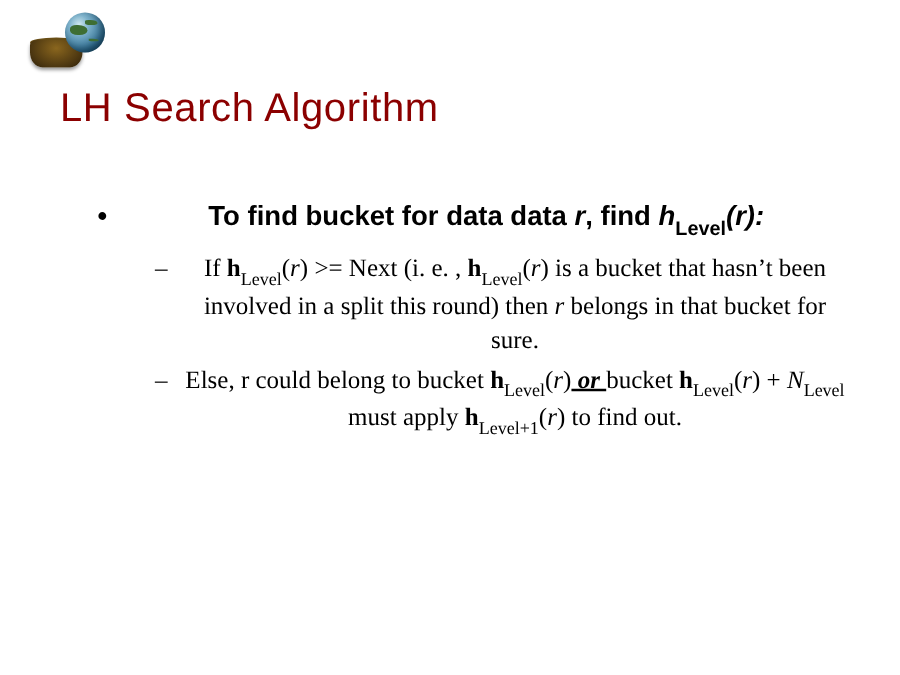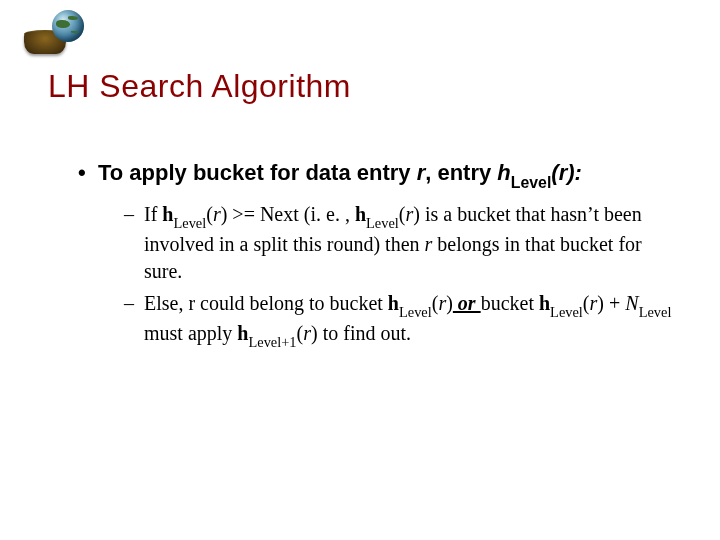--- a/index.html
+++ b/index.html
@@ -10,20 +10,21 @@
     background: #ffffff;
     font-family: Verdana, Geneva, sans-serif;
     color: #000000;
     overflow: hidden;
   }
   .slide {
     position: relative;
     width: 720px;
     height: 441px;
     box-sizing: border-box;
+    text-align: center;
   }
   .logo {
     position: absolute;
     top: 10px;
     left: 14px;
     width: 72px;
     height: 46px;
   }
   .logo .base {
     position: absolute;
@@ -122,21 +123,21 @@
     <div class="base-top"></div>
     <div class="base"></div>
     <div class="globe"></div>
   </div>
 
   <div class="title">LH Search Algorithm</div>
 
   <div class="body">
 
     <div class="bullet1">
-      <span>To apply bucket for data entry </span><span class="it">r</span><span>, entry </span><span class="it">h</span><span class="sub">Level</span><span class="it">(</span><span class="it">r</span><span class="it">)</span><span class="it">:</span>
+      <span>To find bucket for data data </span><span class="it">r</span><span>, find </span><span class="it">h</span><span class="sub">Level</span><span class="it">(</span><span class="it">r</span><span class="it">)</span><span class="it">:</span>
     </div>
 
     <div class="bullet2">
       <span>If </span><span class="h-func">h</span><span class="sub">Level</span><span>(</span><span class="it">r</span><span>)</span><span> &gt;= Next (i. e. , </span><span class="h-func">h</span><span class="sub">Level</span><span>(</span><span class="it">r</span><span>)</span><span> is a bucket that hasn’t been involved in a split this round) then </span><span class="it">r</span><span>  belongs in that bucket for sure.</span>
     </div>
 
     <div class="bullet2">
       <span>Else, r could belong to bucket </span><span class="h-func">h</span><span class="sub">Level</span><span>(</span><span class="it">r</span><span>)</span><span class="b it uline"> or </span><span>bucket </span><span class="h-func">h</span><span class="sub">Level</span><span>(</span><span class="it">r</span><span>)</span><span> + </span><span class="it">N</span><span class="sub">Level</span><span> must apply </span><span class="h-func">h</span><span class="sub">Level+1</span><span>(</span><span class="it">r</span><span>)</span><span> to find out.</span>
     </div>
 

